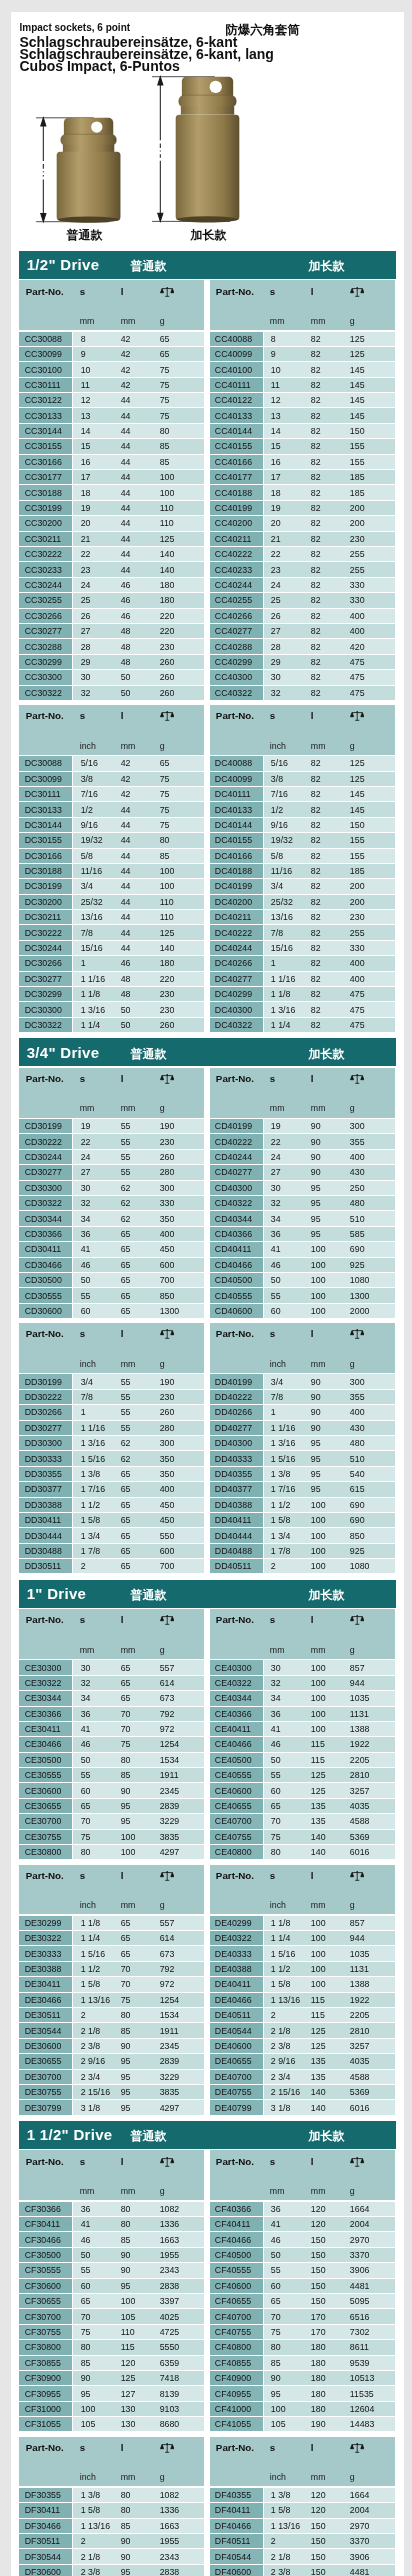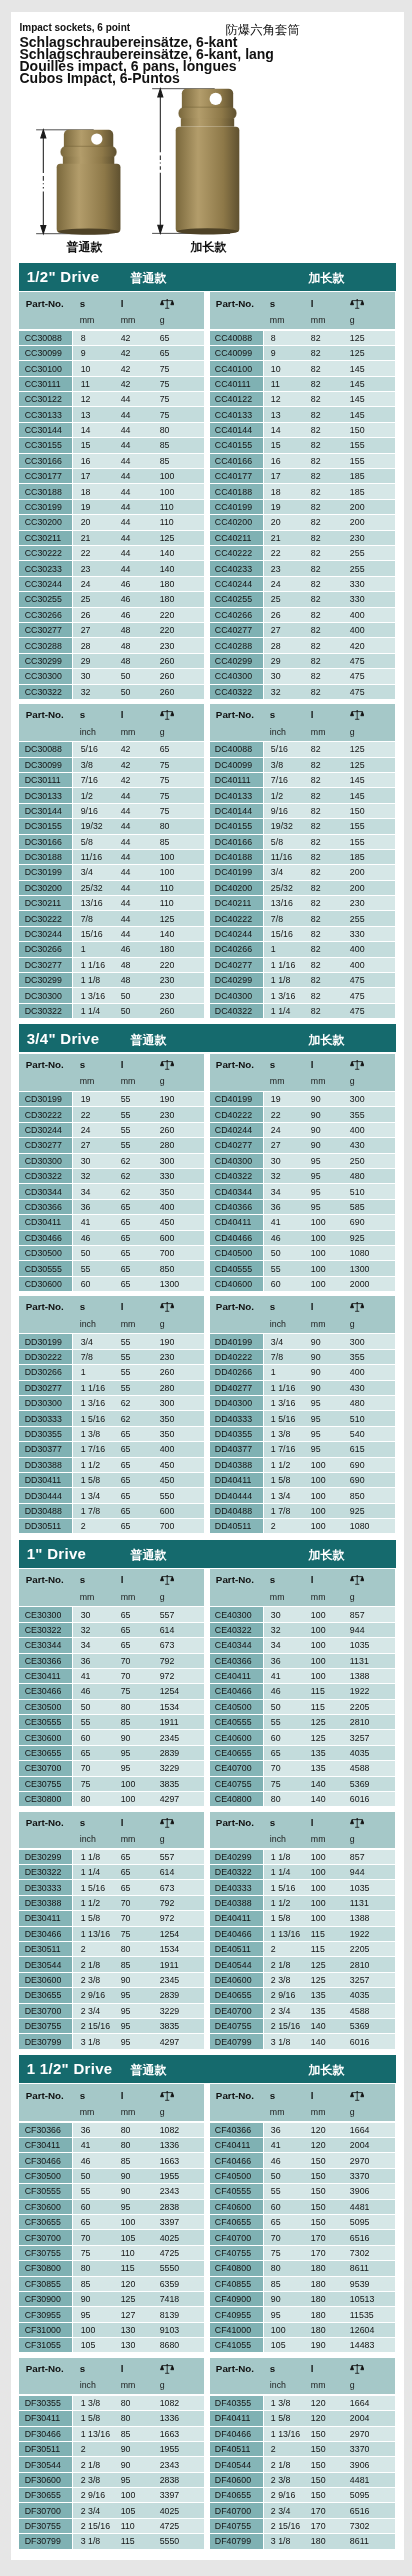--- a/index.html
+++ b/index.html
@@ -3,37 +3,37 @@
 <meta charset="utf-8">
 <style>
   html,body{margin:0;padding:0;}
   body{width:412px;background:#dcdcdc;font-family:"Liberation Sans","DejaVu Sans",sans-serif;}
   .page{position:relative;width:412px;min-height:3343px;background:#e6e6e6;}
   .content{position:absolute;left:11.3px;top:12.4px;width:393px;background:#ffffff;box-sizing:border-box;padding:7.2px 8.2px 10.3px 8.2px;}
   
   .hdr{position:relative;}
   .t-big{font-size:10px;font-weight:700;line-height:16px;color:#111;}
   .t-small{font-size:14px;font-weight:700;line-height:12px;color:#111;}
-  .cn-title{position:absolute;left:206px;top:2.1px;font-size:12.4px;font-weight:400;color:#111;}
+  .cn-title{position:absolute;left:206px;top:2.1px;font-size:12.4px;font-weight:700;color:#111;}
   
   .images{position:relative;height:170px;margin-top:4.1px;}
   .img-caption{position:absolute;bottom:2.1px;font-size:12px;font-weight:700;color:#111;}
   .cap-std{left:47px;}
   .cap-deep{left:171px;}
   
   section{margin-top:5.2px;}
   .bar{position:relative;height:28px;background:#156a6d;color:#fff;}
   .bar-title{position:absolute;left:7.2px;top:5.2px;font-size:15px;font-weight:700;letter-spacing:0.3px;}
   .bar-cn-std{position:absolute;left:111px;top:7.2px;font-size:12px;font-weight:700;}
   .bar-cn-deep{position:absolute;left:289px;top:7.2px;font-size:12px;font-weight:700;}
   
   .pair{display:flex;gap:5.2px;margin-top:1.5px;}
   .pair + .pair{margin-top:4.1px;}
   .half{width:185px;}
-  .thead{background:#a5c8c8;display:grid;grid-template-columns:54px 41px 39px auto;padding:5.2px 0 4.1px 6.2px;row-gap:3px;margin-bottom:1.5px;}
+  .thead{background:#a5c8c8;display:grid;grid-template-columns:54px 41px 39px auto;padding:5.2px 0 4.1px 6.2px;row-gap:16px;margin-bottom:1.5px;}
   .thead .hl{font-size:9.8px;font-weight:700;color:#111;}
   .thead .hu{font-size:8.8px;color:#1c1c1c;}
   .rows .row{display:grid;grid-template-columns:54px 41px 39px auto;height:14.4px;margin-bottom:1px;}
   .row .pn{background:#85b5b7;border-right:1.5px solid #fff;box-sizing:border-box;padding-left:5.2px;
            font-size:8.8px;color:#141414;display:flex;align-items:center;}
   .row .c{font-size:8.8px;color:#141414;display:flex;align-items:center;padding-left:6.2px;}
   .row.odd  .c{background:#d6e7e7;}
   .row.even .c{background:#c3dcdc;}
   .row.even .pn{background:#7fb1b3;}
   .row .c.s{padding-left:7.2px;}
@@ -43,21 +43,20 @@
 <body>
 
 <div class="page">
   <div class="content">
 
     <div class="hdr">
       <div id="title-block">
           <div class="t-big">Impact sockets, 6 point</div>
           <div class="t-small">Schlagschraubereinsätze, 6-kant</div>
           <div class="t-small">Schlagschraubereinsätze, 6-kant, lang</div>
-          <div class="t-small">Douilles impact, 6 pans, longues</div>
           <div class="t-small">Cubos Impact, 6-Puntos</div>
         </div>
       <div class="cn-title">防爆六角套筒</div>
     </div>
 
     <div class="images">
       <svg style="position:absolute;left:12.4px;bottom:20.6px;" width="108" height="129" viewBox="0 0 210 250">
         <defs>
           <linearGradient id="bz1" x1="0" x2="1" y1="0" y2="0">
             <stop offset="0" stop-color="#7a683c"></stop>

